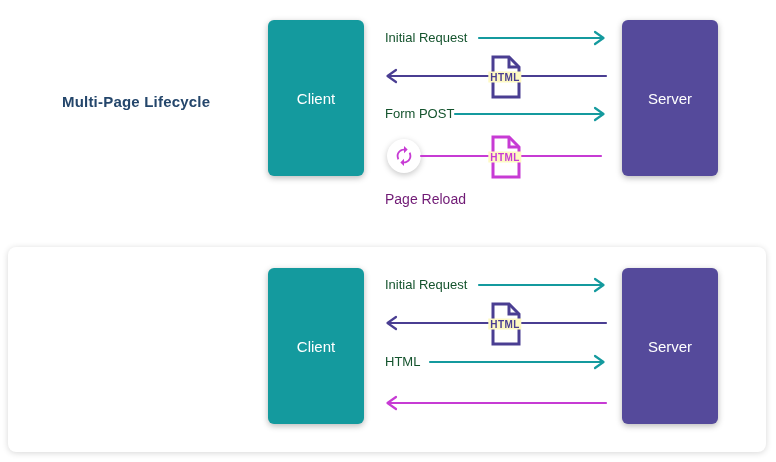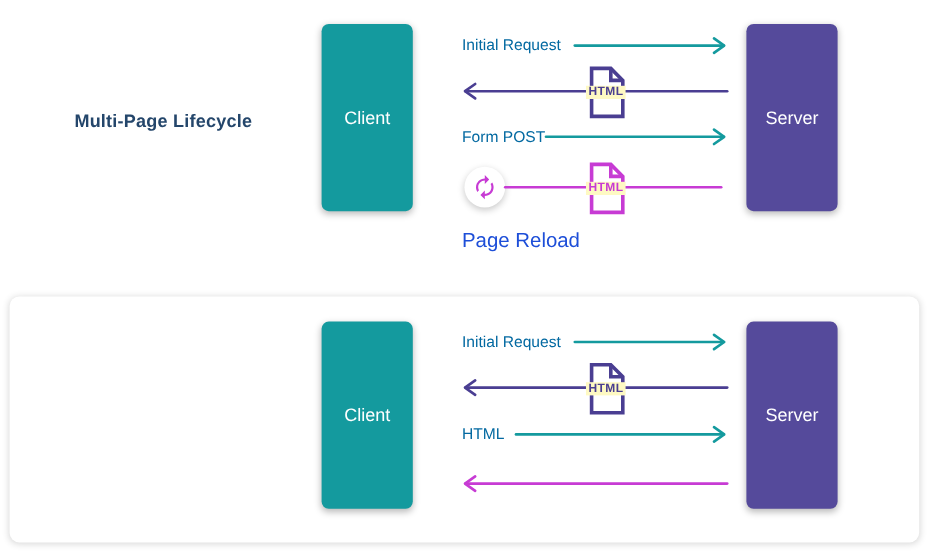--- a/index.html
+++ b/index.html
@@ -11,31 +11,31 @@
   #sec-mpl{left:0;top:0;width:776px;height:231px;}
   #sec-spa{
     left:8px;top:247px;width:758px;height:205px;background:#ffffff;
     border-radius:8px;box-shadow:0 1px 6px rgba(0,0,0,0.16);
   }
   .section-title{
     position:absolute;font-size:15px;font-weight:bold;color:#24466b;
     white-space:nowrap;letter-spacing:0.2px;text-align:center;
   }
   .node{
-    position:absolute;width:76px;height:156px;border-radius:6px;
+    position:absolute;width:96px;height:156px;border-radius:6px;
     display:flex;align-items:center;justify-content:center;
     color:#ffffff;font-size:15px;box-shadow:0 2px 6px rgba(0,0,0,0.28);
   }
   .node.client{background:#149a9e;}
   .node.server{background:#554a9b;text-align:center;}
   .flow-label{
-    position:absolute;font-size:13px;color:#0369a1;white-space:nowrap;
+    position:absolute;font-size:13px;color:#14532d;white-space:nowrap;
   }
   .caption{
-    position:absolute;font-size:17px;color:#1d4ed8;white-space:nowrap;
+    position:absolute;font-size:14px;color:#701a75;white-space:nowrap;
   }
   svg.arrow{position:absolute;overflow:visible;}
   svg.arrow line, svg.arrow path{fill:none;stroke-width:2.2;stroke-linecap:round;stroke-linejoin:round;}
   svg.arrow.teal line, svg.arrow.teal path{stroke:#149a9e;}
   svg.arrow.purple line, svg.arrow.purple path{stroke:#4a3e92;}
   svg.arrow.magenta line, svg.arrow.magenta path{stroke:#c73bd4;}
   .doc{position:absolute;width:40px;height:46px;}
   .doc svg{position:absolute;left:0;top:0;}
   .doc .doc-body{fill:#ffffff;stroke-width:3;}
   .doc .doc-fold{fill:none;stroke-width:3;}

